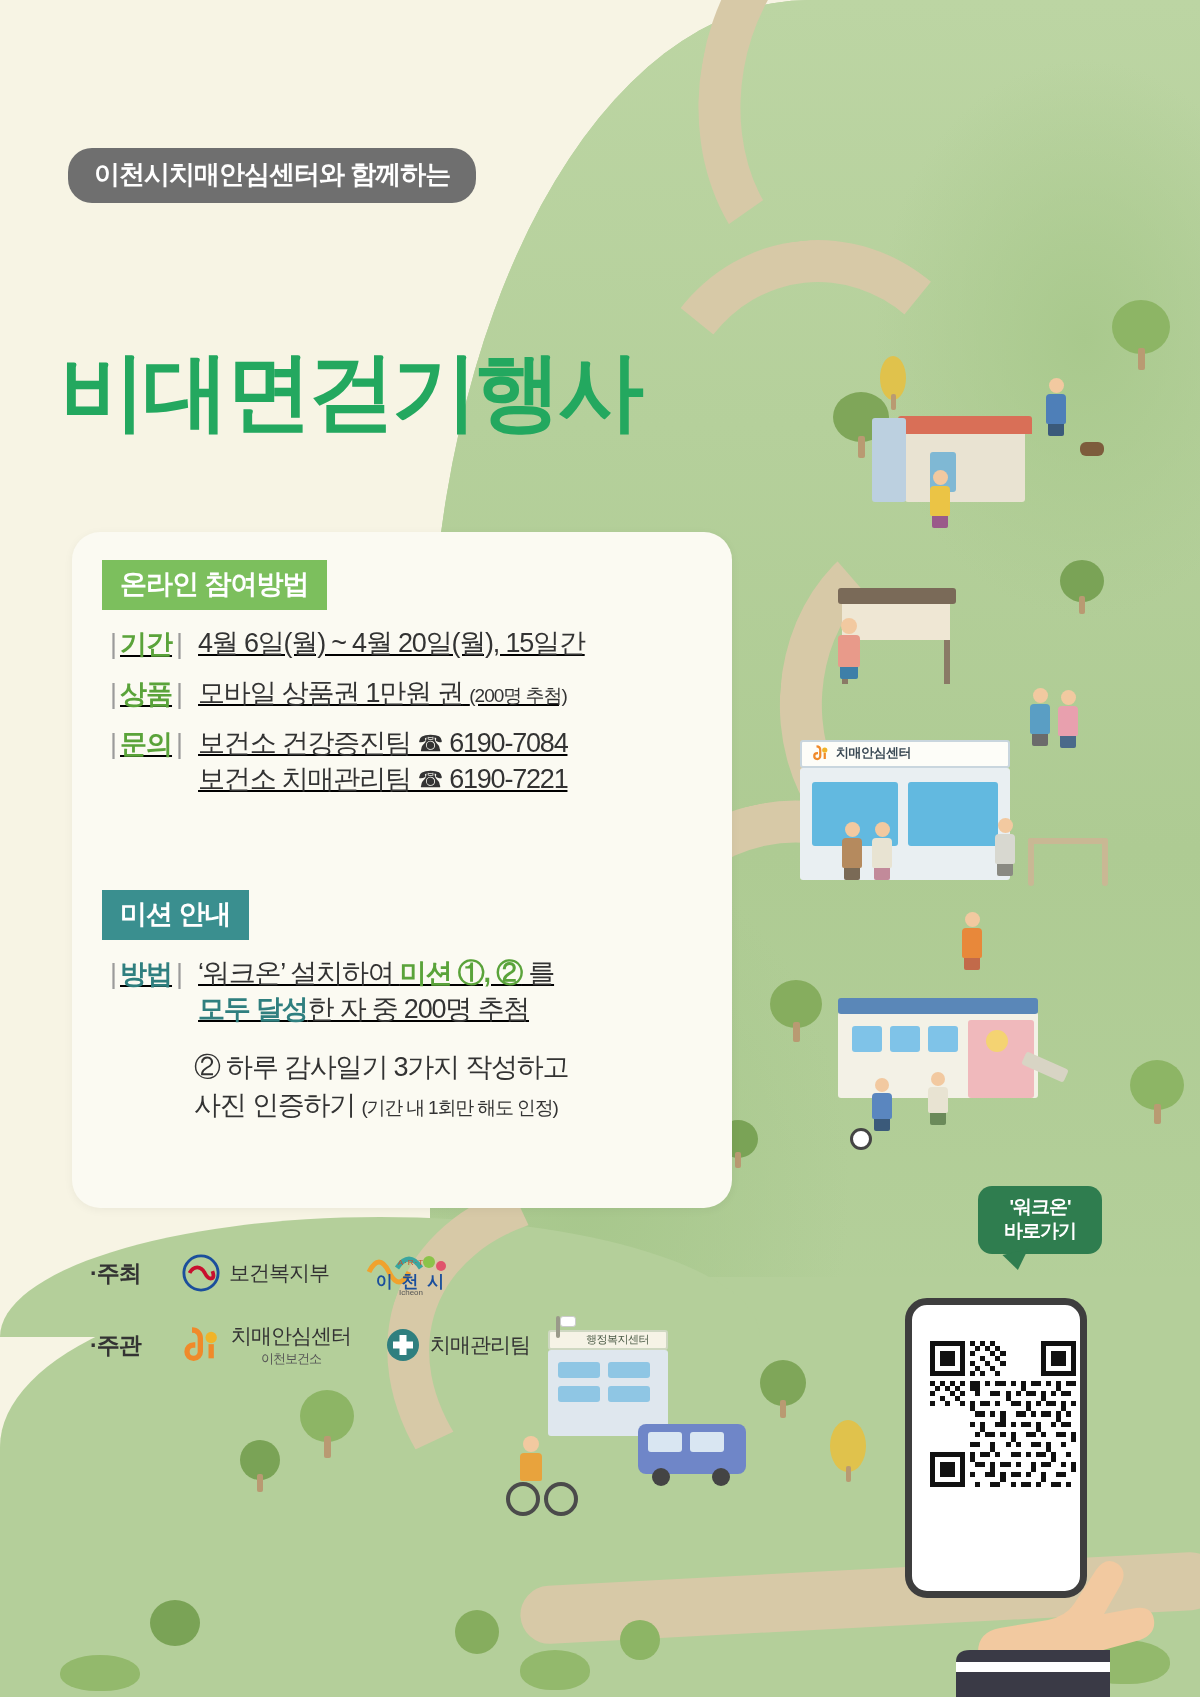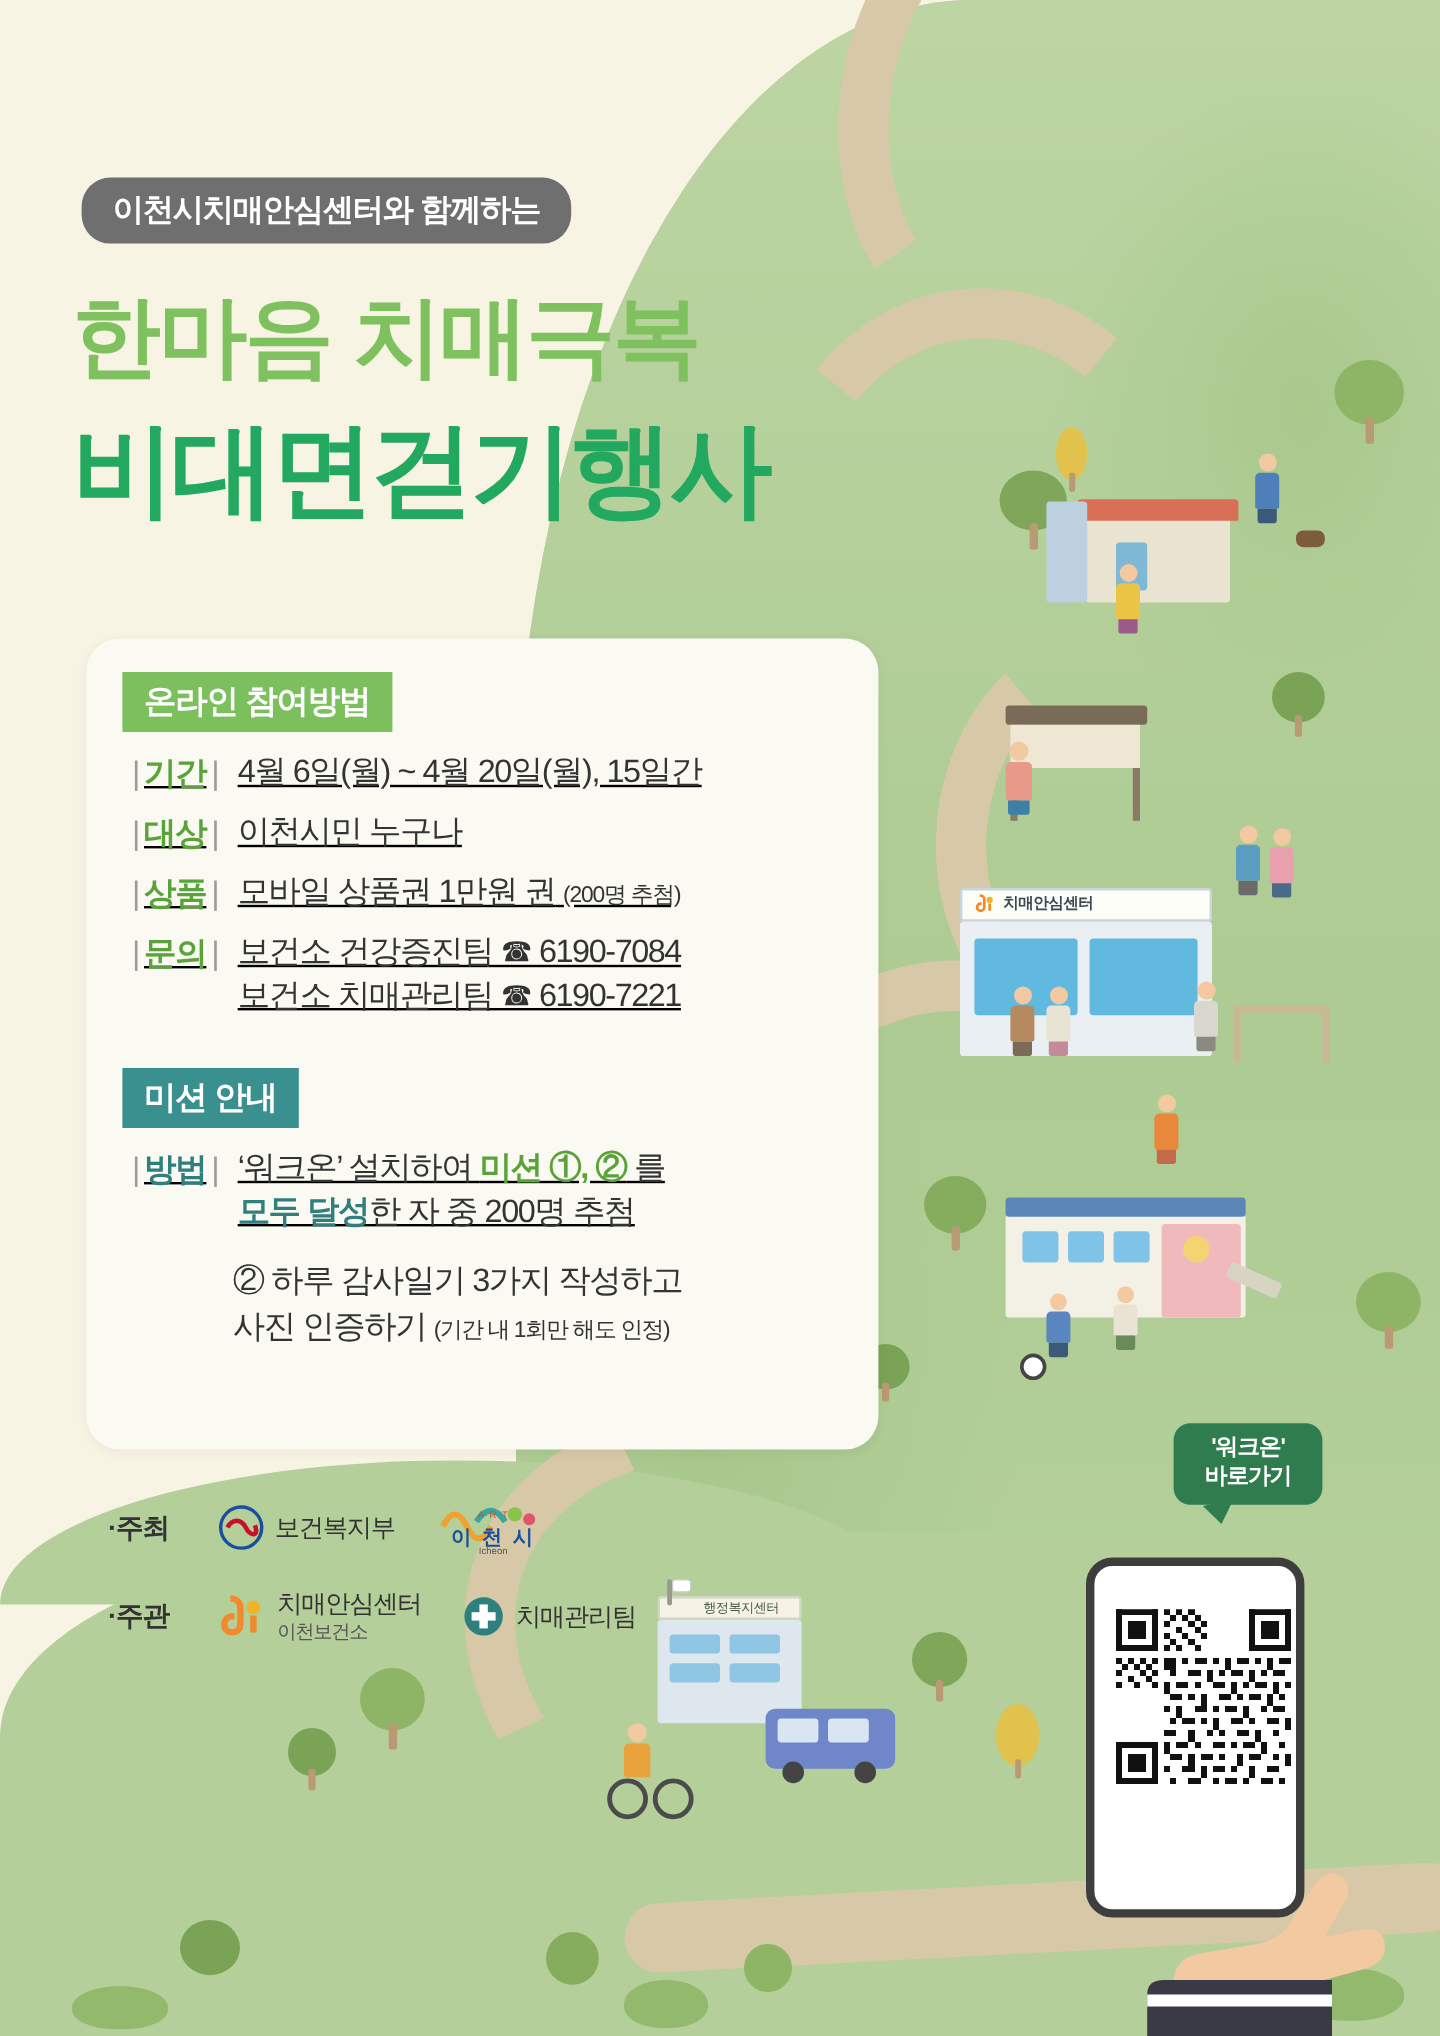--- a/index.html
+++ b/index.html
@@ -150,21 +150,21 @@
 
   .mission-extra { margin-top: 22px; font-size: 27px; color:#333; letter-spacing:-1.2px; line-height: 1.4; padding-left: 92px;}
   .mission-extra .sm { font-size: 19px; }
 
   
   .sponsors { position: absolute; left: 90px; top: 1250px; width: 560px; }
   .sp-row { display: flex; align-items: center; margin-bottom: 26px; }
   .sp-key { font-size: 23px; font-weight: bold; color: #333; letter-spacing: -1px; width: 92px;}
   .sp-item { display:flex; align-items:center; gap: 9px; margin-right: 34px; }
   .sp-item .txt { font-size: 21px; color: #333; letter-spacing: -1px; }
-  .sp-item .txt small { display:block; font-size: 16px; color:#555; }
+  .sp-item .txt small { display:block; font-size: 13px; color:#555; text-align:center;}
 
   .logo-gov { width: 38px; height: 38px; }
   .logo-icheon { width: 96px; height: 46px; position: relative; }
   .logo-center { width: 40px; height: 40px; }
   .logo-health { width: 36px; height: 36px; }
 
   
   .bubble {
     position: absolute; left: 978px; top: 1186px; width: 124px; height: 68px;
     background: #2f7d4f; border-radius: 14px; color: #fff; text-align: center;
@@ -377,37 +377,32 @@
     <div class="body" style="width:20px;height:26px;background:#e8e3d2;"></div>
     <div class="legs" style="width:16px;background:#6b8a5a;"></div>
   </div>
 
   <div class="bldg" style="left:1028px; top:838px; width:80px; height:6px; background:#c9b894;"></div>
   <div class="bldg" style="left:1028px; top:838px; width:6px; height:48px; background:#c9b894;"></div>
   <div class="bldg" style="left:1102px; top:838px; width:6px; height:48px; background:#c9b894;"></div>
 
 
   <div class="pretitle">이천시치매안심센터와 함께하는</div>
-  <div class="title1">한마음 치매극복</div>
   <div class="title2">비대면걷기행사</div>
 
   <div class="card">
 
     <div class="sec1">
       <span class="sec-head green">온라인 참여방법</span>
     </div>
 
     <div class="rows r1">
       <div class="row">
         <span class="lbl green"><span class="bar">|</span><span>기간</span><span class="bar">|</span></span>
         <span class="val">4월 6일(월) ~ 4월 20일(월), 15일간</span>
-      </div>
-      <div class="row">
-        <span class="lbl green"><span class="bar">|</span><span>대상</span><span class="bar">|</span></span>
-        <span class="val">이천시민 누구나</span>
       </div>
       <div class="row">
         <span class="lbl green"><span class="bar">|</span><span>상품</span><span class="bar">|</span></span>
         <span class="val">
           <span>모바일 상품권 1만원 권</span>
           <span class="sm">(200명 추첨)</span>
         </span>
       </div>
       <div class="row">
         <span class="lbl green"><span class="bar">|</span><span>문의</span><span class="bar">|</span></span>

